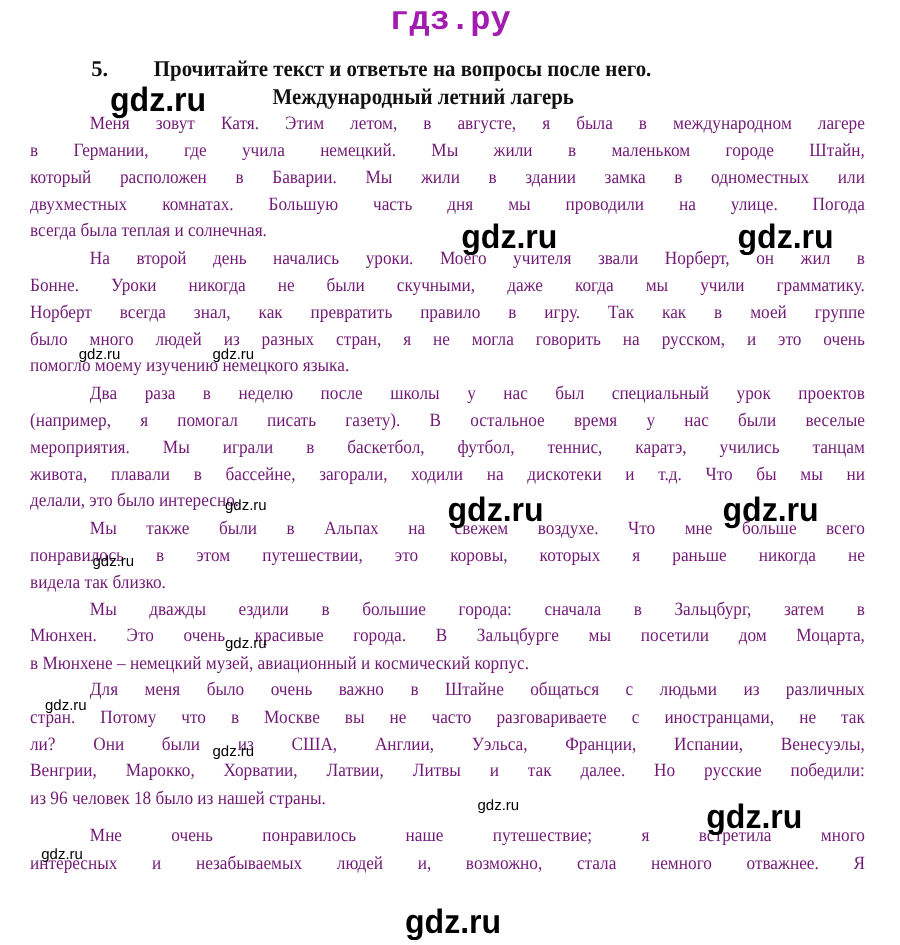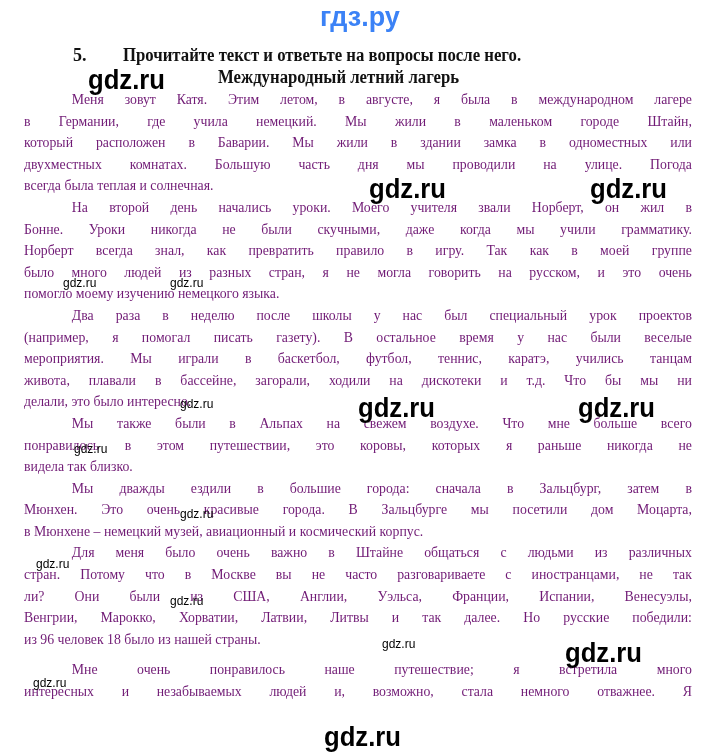--- a/index.html
+++ b/index.html
@@ -1,21 +1,21 @@
 <!DOCTYPE html>
 <html><head>
 <meta charset="utf-8">
 <style>
   html, body { margin: 0; padding: 0; background: #ffffff; }
   body { width: 720px; height: 756px; position: relative; overflow: hidden; }
   .page { position: absolute; left: 0; top: 0; width: 720px; height: 756px; }
   .site-title {
     position: absolute; left: 0; top: 2px; width: 720px; text-align: center;
-    font-family: Liberation Sans, sans-serif; font-weight: bold; font-size: 27px;
-    color: #3b82f6; letter-spacing: 0px;
+    font-family: Liberation Mono, monospace; font-weight: bold; font-size: 27px;
+    color: #a21caf; letter-spacing: 0px;
   }
   .task-num {
     position: absolute; left: 73px; top: 45px;
     font-family: "Liberation Serif", serif; font-weight: bold; font-size: 18px; color: #111;
   }
   .task-text {
     position: absolute; left: 123px; top: 45px;
     font-family: "Liberation Serif", serif; font-weight: bold; font-size: 18px; color: #111;
     transform: scaleX(0.93); transform-origin: left;
   }

